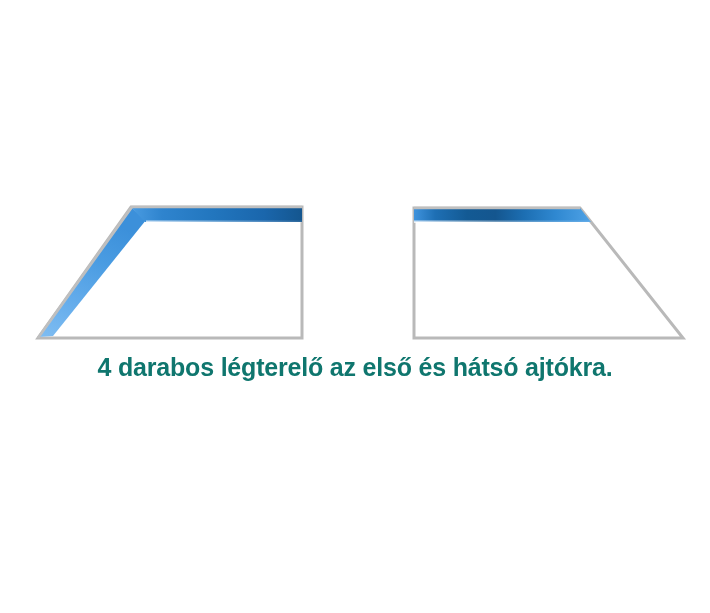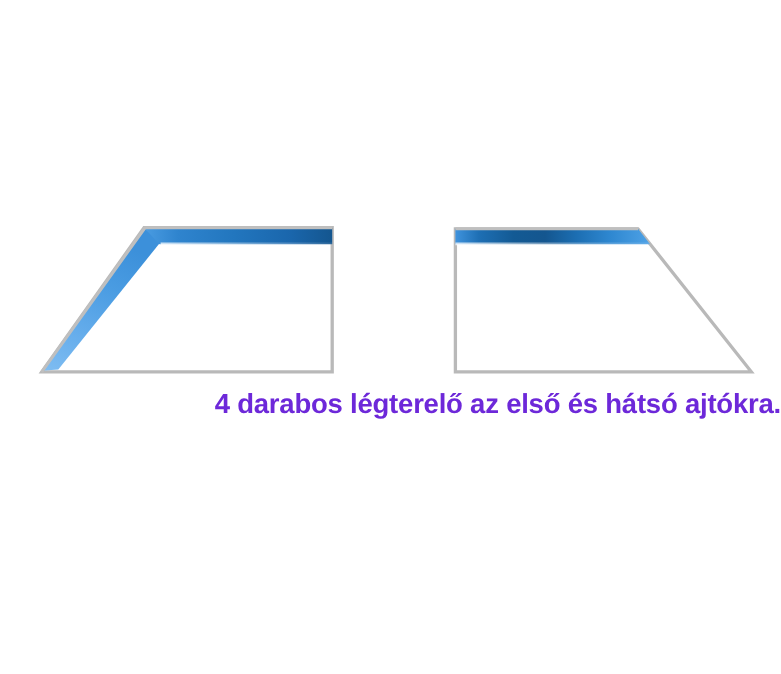--- a/index.html
+++ b/index.html
@@ -25,27 +25,27 @@
     top: 0;
     width: 710px;
     height: 613px;
     display: block;
   }
   #caption-text {
     position: absolute;
     left: 0;
     top: 352px;
     width: 710px;
-    text-align: right;
+    text-align: center;
     font-family: "Liberation Sans", sans-serif;
     font-weight: bold;
     font-size: 25px;
     line-height: 30px;
     letter-spacing: -0.2px;
-    color: #6d28d9;
+    color: #0f766e;
     white-space: nowrap;
   }
 </style>
 </head>
 <body>
 
 <div id="product-illustration">
 
   <svg id="deflector-diagram" viewBox="0 0 710 613" width="710" height="613" xmlns="http://www.w3.org/2000/svg">
 

